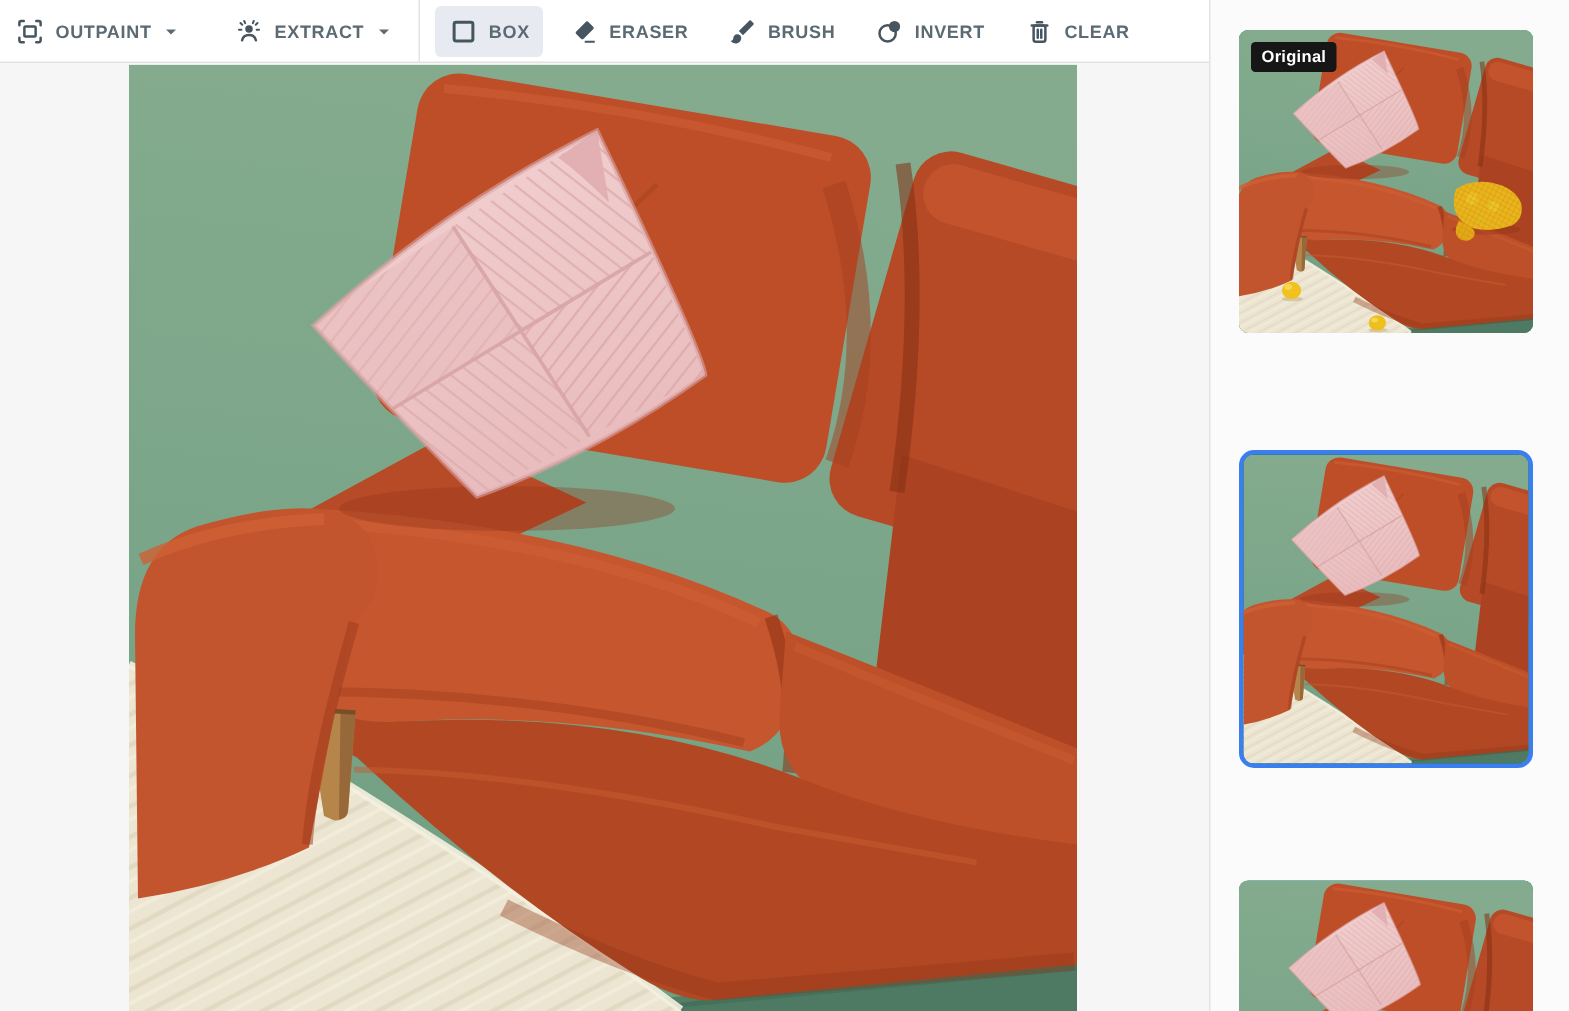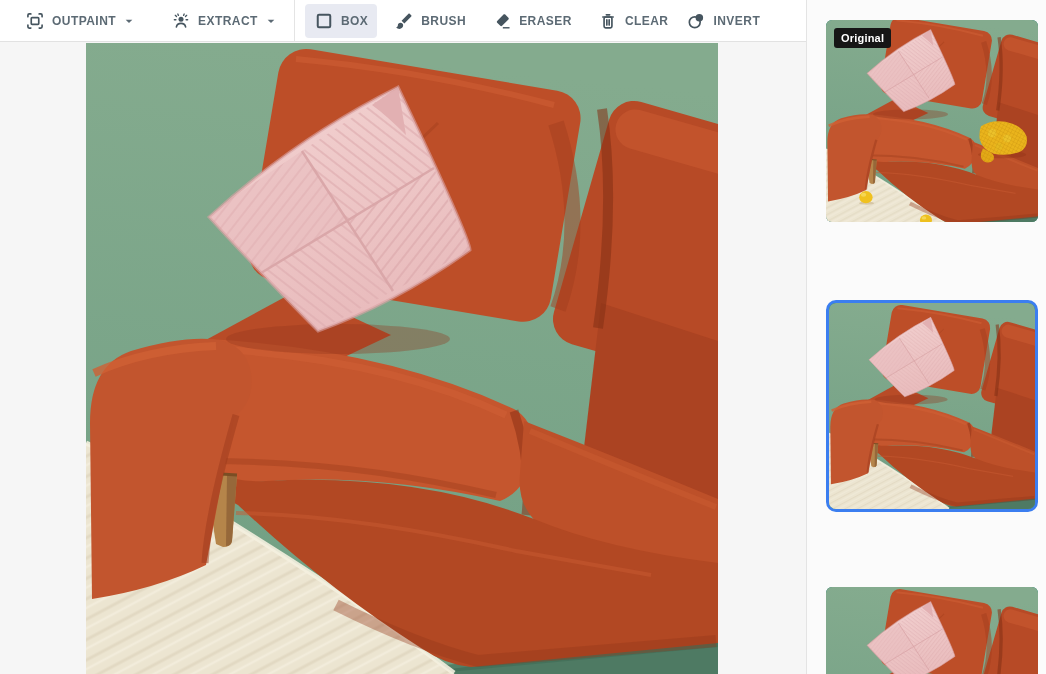--- a/index.html
+++ b/index.html
@@ -8,21 +8,21 @@
     font-family:"Liberation Sans",sans-serif;
     background:#f6f6f6;position:relative;
   }
   .app{position:relative;width:1046px;height:674px;}
 
   
   .main-col{position:absolute;left:0;top:0;width:806px;height:674px;background:#f6f6f6;}
   .toolbar{
     position:absolute;left:0;top:0;width:806px;height:42px;background:#ffffff;
     border-bottom:1px solid #e2e2e2;display:flex;align-items:center;
-    padding-left:16px;box-sizing:border-box;z-index:3;
+    padding-left:1px;box-sizing:border-box;z-index:3;
   }
   .tool{
     display:inline-flex;align-items:center;gap:7px;border:none;background:none;
     color:#5c6a74;font-family:"Liberation Sans",sans-serif;font-size:12px;font-weight:700;
     letter-spacing:.45px;padding:7px 9px;border-radius:4px;cursor:pointer;white-space:nowrap;
   }
   .tool .ticon{display:inline-flex;color:#46555f;}
   .tool .ticon svg{display:block;}
   .tool.active{background:#e8eaf2;}
   .tool .caret{display:inline-flex;color:#5c6a74;margin-left:-2px;}
@@ -34,21 +34,21 @@
   .canvas-image{
     position:absolute;left:86px;top:0;width:632px;height:631px;overflow:hidden;cursor:crosshair;
   }
   .canvas-image svg{display:block;width:632px;height:632px;}
 
   
   .sidebar{
     position:absolute;left:806px;top:0;width:240px;height:674px;background:#fbfbfb;
     border-left:1px solid #e4e4e4;box-sizing:border-box;overflow:hidden;
   }
-  .thumb{position:absolute;left:19px;width:212px;border-radius:6px;overflow:hidden;cursor:pointer;background:#0f766e;}
+  .thumb{position:absolute;left:19px;width:196px;border-radius:6px;overflow:hidden;cursor:pointer;background:#0f766e;}
   .thumb svg{display:block;width:100%;height:100%;}
   .thumb-1{top:20px;height:202px;}
   .thumb-2{top:300px;height:212px;border:3px solid #3b7ef0;border-radius:10px;box-sizing:border-box;}
   .thumb-3{top:587px;height:212px;}
   .badge{
     position:absolute;top:8px;left:8px;background:#161616;color:#ffffff;
     font-size:11px;font-weight:700;padding:4px 7px;border-radius:3px;letter-spacing:.2px;
   }
   .defs-holder{position:absolute;width:0;height:0;overflow:hidden;}
 </style>
@@ -221,57 +221,57 @@
         <span class="ticon">
           <svg width="20" height="20" viewBox="0 0 24 24" fill="none" stroke="currentColor" stroke-width="2.4">
             <rect x="4.5" y="4.5" width="15" height="15" rx="1.5"></rect>
           </svg>
         </span>
         <span class="tlabel">BOX</span>
       </button>
 
       <button class="tool sp-c">
         <span class="ticon">
-          <svg width="20" height="20" viewBox="0 0 24 24" fill="currentColor">
-            <path d="M7.8 14.2c-1.8 0-3.2 1.4-3.2 3.2 0 1.4-1.2 2.1-2.1 2.1 1 1.3 2.6 2 4.1 2 2.4 0 4.4-2 4.4-4.4 0-1.6-1.4-2.9-3.2-2.9zM20.7 5.2l-1.9-1.9c-.4-.4-1-.4-1.4 0l-8.3 8.3 3.3 3.3 8.3-8.3c.4-.4.4-1 0-1.4z"></path>
-          </svg>
-        </span>
-        <span class="tlabel">BRUSH</span>
-      </button>
-
-      <button class="tool sp-c">
-        <span class="ticon">
           <svg width="20" height="20" viewBox="0 0 24 24" fill="currentColor" stroke="none">
             <path d="M15.9 4.3l3.8 3.8c.6.6.6 1.5 0 2.1l-7.6 7.6c-.6.6-1.5.6-2.1 0l-3.8-3.8c-.6-.6-.6-1.5 0-2.1l7.6-7.6c.6-.6 1.5-.6 2.1 0z"></path>
             <path d="M13 19.3h8v1.7h-8z"></path>
           </svg>
         </span>
         <span class="tlabel">ERASER</span>
+      </button>
+
+      <button class="tool sp-c">
+        <span class="ticon">
+          <svg width="20" height="20" viewBox="0 0 24 24" fill="currentColor">
+            <path d="M7.8 14.2c-1.8 0-3.2 1.4-3.2 3.2 0 1.4-1.2 2.1-2.1 2.1 1 1.3 2.6 2 4.1 2 2.4 0 4.4-2 4.4-4.4 0-1.6-1.4-2.9-3.2-2.9zM20.7 5.2l-1.9-1.9c-.4-.4-1-.4-1.4 0l-8.3 8.3 3.3 3.3 8.3-8.3c.4-.4.4-1 0-1.4z"></path>
+          </svg>
+        </span>
+        <span class="tlabel">BRUSH</span>
+      </button>
+
+      <button class="tool sp-c">
+        <span class="ticon">
+          <svg width="20" height="20" viewBox="0 0 24 24" fill="none" stroke="currentColor" stroke-width="2">
+            <circle cx="10.5" cy="13.5" r="6.5"></circle>
+            <circle cx="16" cy="8" r="4.5" fill="currentColor" stroke="none"></circle>
+          </svg>
+        </span>
+        <span class="tlabel">INVERT</span>
       </button>
 
       <button class="tool">
         <span class="ticon">
           <svg width="20" height="20" viewBox="0 0 24 24" fill="none" stroke="currentColor" stroke-width="2" stroke-linecap="round">
             <path d="M10 4.6h4"></path>
             <path d="M5.8 7.2h12.4"></path>
             <rect x="7.3" y="7.2" width="9.4" height="13" rx="1.8"></rect>
             <path d="M10.6 10.5v6.4 M13.4 10.5v6.4"></path>
           </svg>
         </span>
         <span class="tlabel">CLEAR</span>
-      </button>
-
-      <button class="tool sp-c">
-        <span class="ticon">
-          <svg width="20" height="20" viewBox="0 0 24 24" fill="none" stroke="currentColor" stroke-width="2">
-            <circle cx="10.5" cy="13.5" r="6.5"></circle>
-            <circle cx="16" cy="8" r="4.5" fill="currentColor" stroke="none"></circle>
-          </svg>
-        </span>
-        <span class="tlabel">INVERT</span>
       </button>
     </div>
 
     <div class="canvas">
       <div class="canvas-image">
         <svg viewBox="0 0 632 632">
           <use href="#scene-edited"></use>
         </svg>
       </div>
     </div>

